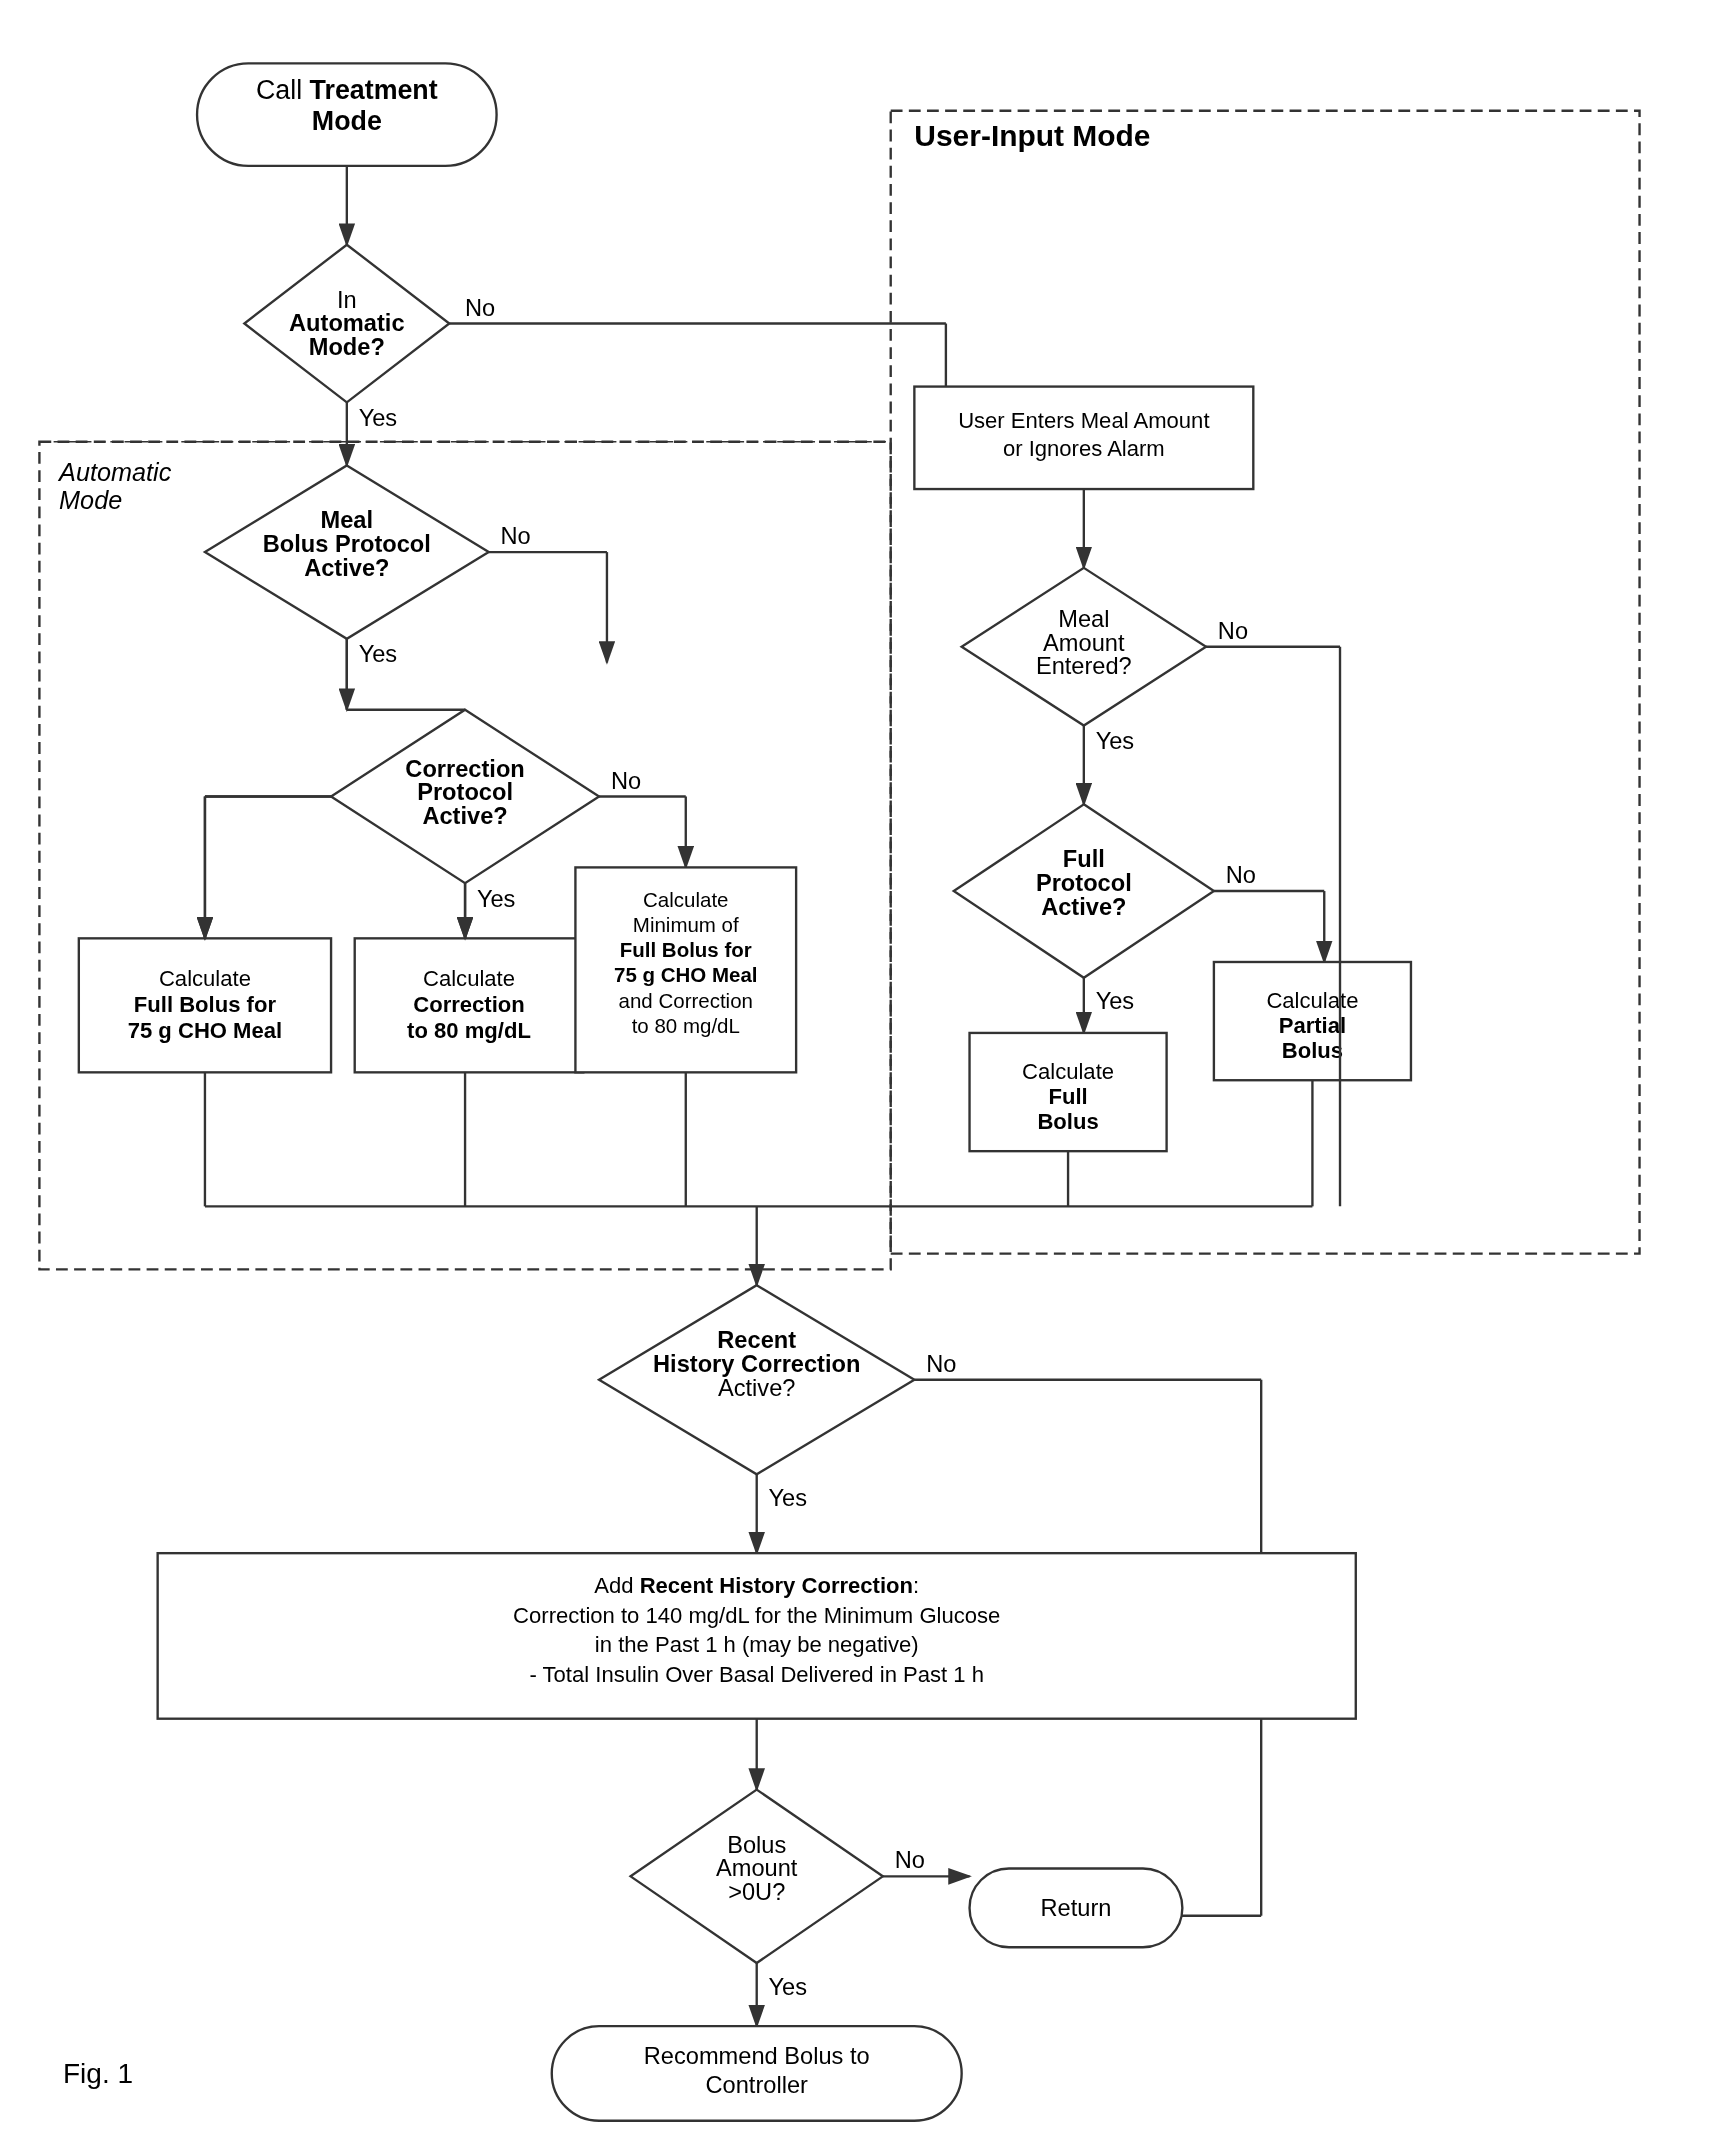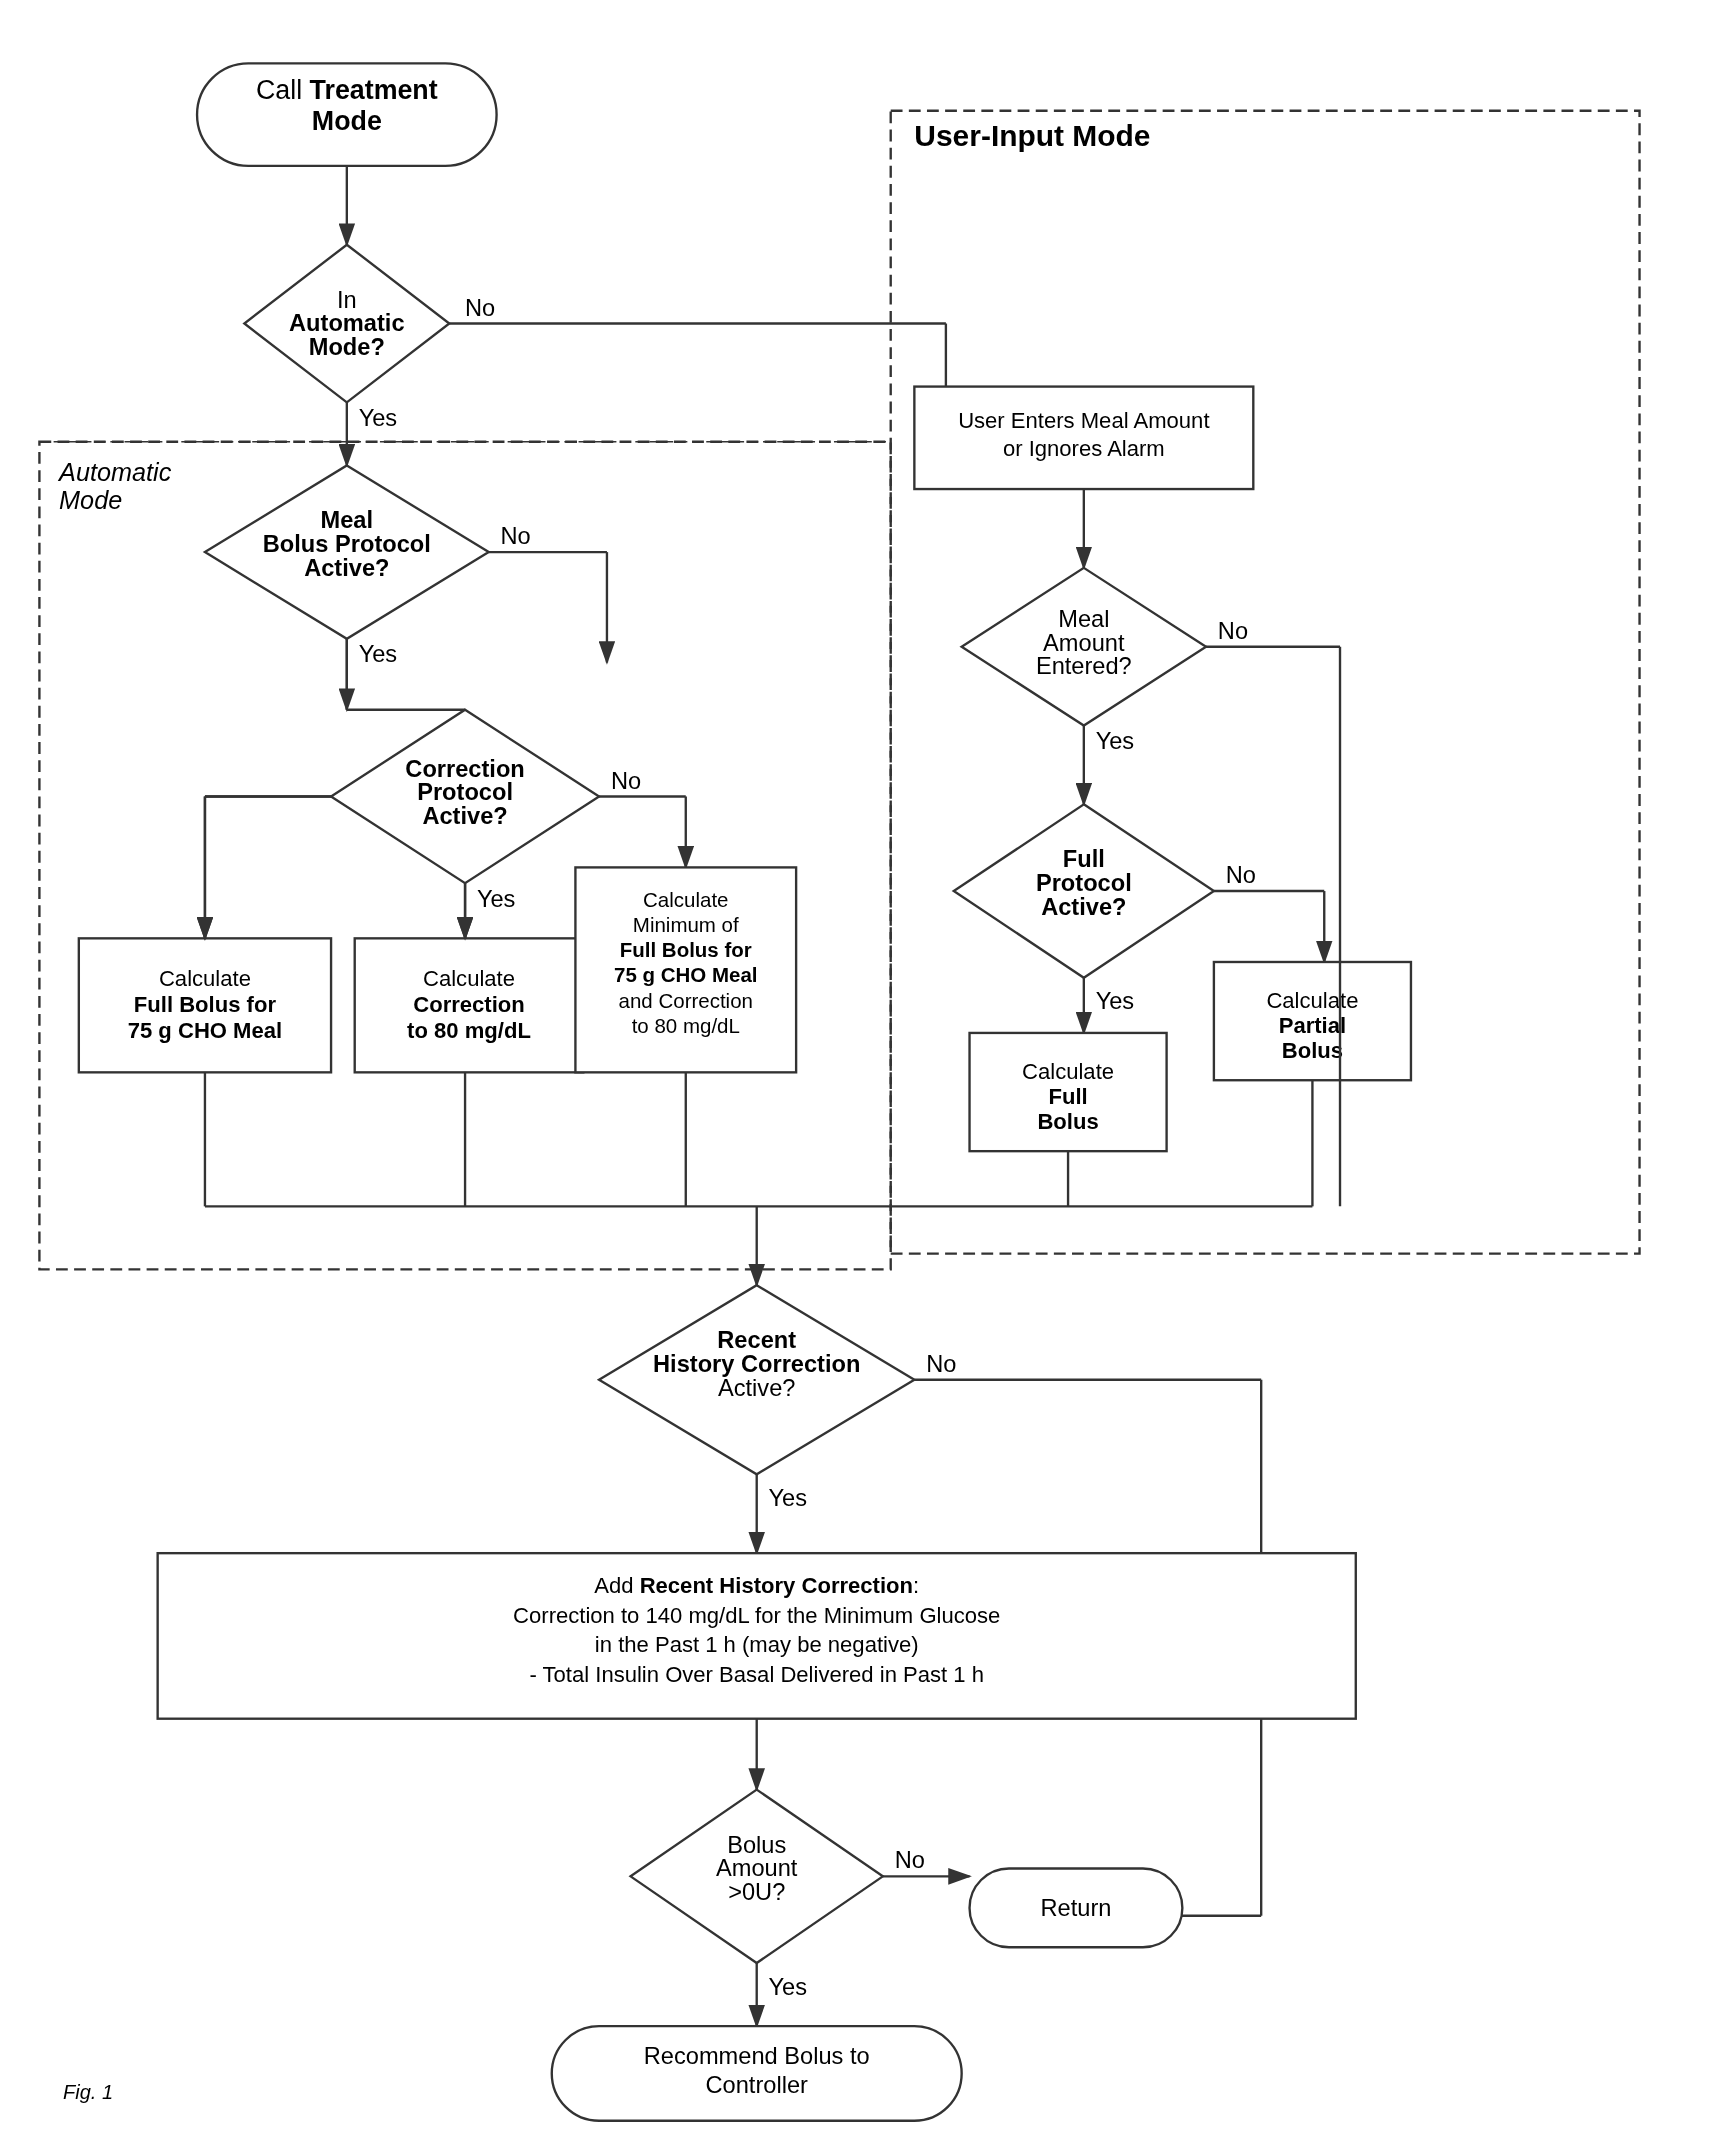--- a/index.html
+++ b/index.html
@@ -18,24 +18,23 @@
     }
     
     .main-svg {
       position: absolute;
       top: 0; left: 0;
       width: 1716px;
       height: 2151px;
     }
     .fig-label {
       position: absolute;
-      bottom: 47px;
+      bottom: 61px;
       left: 63px;
-      font-size: 20px;
-      font-style: italic;
+      font-size: 28px;
     }
   </style>
 </head>
 <body>
 
 <div class="diagram-container">
   <svg class="main-svg" viewBox="0 0 2177 2728" xmlns="http://www.w3.org/2000/svg">
 
     <defs>
       <marker id="arrowhead" markerWidth="10" markerHeight="7" refX="9" refY="3.5" orient="auto">

